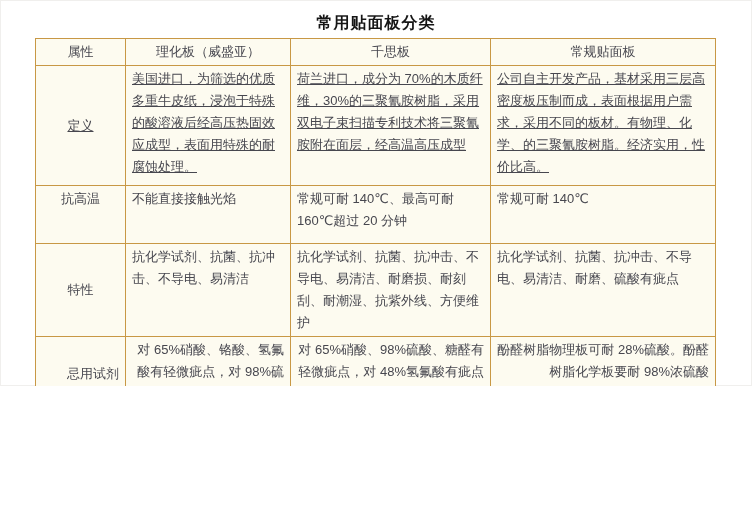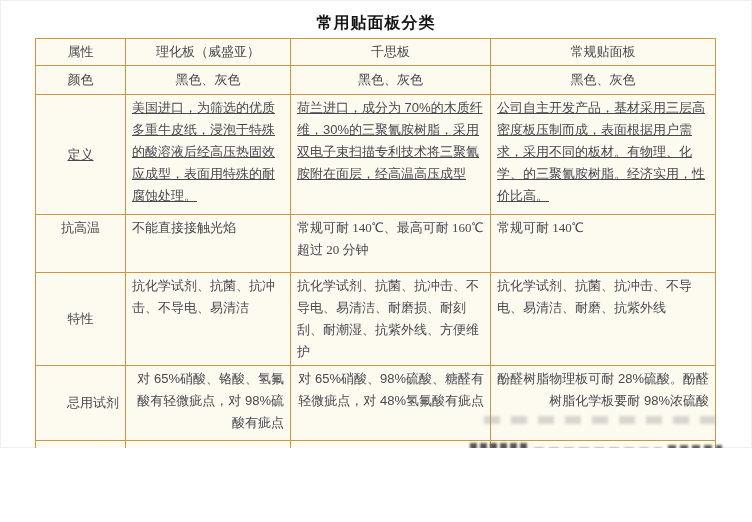--- a/index.html
+++ b/index.html
@@ -1,18 +1,18 @@
 <!DOCTYPE html>
 <html><head>
 <meta charset="utf-8">
 <style>
   html,body{margin:0;padding:0;background:#fff;}
   .page{
     position:relative;
-    width:752px;height:448px;
+    width:752px;height:386px;
     background:#fff;
     overflow:hidden;
     font-family:"Liberation Sans","DejaVu Sans",sans-serif;
     box-shadow:inset 0 0 0 1px #f0efed;
   }
   .title{
     position:absolute;
     top:13px;left:0;width:100%;
     text-align:center;
     font-size:16px;
@@ -34,21 +34,21 @@
     color:#47474f;
     padding:2px 6px;
     line-height:22px;
     overflow:hidden;
   }
   
   tr.r-head td{height:22px;}
   tr.r-color td{height:24px;}
   tr.r-def td{height:115px;text-decoration:underline;}
   tr.r-thick td{height:26px;}
-  tr.r-heat td{height:53px;font-family:Liberation Serif, serif;}
+  tr.r-heat td{height:53px;}
   tr.r-feat td{height:62px;}
   tr.r-reag td{height:70px;text-align:right;}
   tr.r-time td{height:24px;}
   
   td.lbl{text-align:center;vertical-align:middle;}
   td.cen{text-align:center;vertical-align:middle;}
   td.lft{text-align:left;vertical-align:top;}
   tr.r-head td{text-align:center;vertical-align:middle;font-weight:normal;}
   
   .smear{
@@ -87,43 +87,37 @@
       <col style="width:200px">
       <col style="width:225px">
     </colgroup>
     <tbody>
       <tr class="r-head">
         <td>属性</td>
         <td>理化板（威盛亚）</td>
         <td>千思板</td>
         <td>常规贴面板</td>
       </tr>
-      <tr class="r-color">
-        <td class="lbl">颜色</td>
-        <td class="cen">黑色、灰色</td>
-        <td class="cen">黑色、灰色</td>
-        <td class="cen">黑色、灰色</td>
-      </tr>
       <tr class="r-def">
         <td class="lbl">定义</td>
         <td class="lft">美国进口，为筛选的优质多重牛皮纸，浸泡于特殊的酸溶液后经高压热固效应成型，表面用特殊的耐腐蚀处理。</td>
         <td class="lft">荷兰进口，成分为 70%的木质纤维，30%的三聚氰胺树脂，采用双电子束扫描专利技术将三聚氰胺附在面层，经高温高压成型</td>
         <td class="lft">公司自主开发产品，基材采用三层高密度板压制而成，表面根据用户需求，采用不同的板材。有物理、化学、的三聚氰胺树脂。经济实用，性价比高。</td>
       </tr>
       <tr class="r-heat">
         <td class="lbl" style="vertical-align:top;">抗高温</td>
         <td class="lft">不能直接接触光焰</td>
         <td class="lft">常规可耐 140℃、最高可耐 160℃超过 20 分钟</td>
         <td class="lft">常规可耐 140℃</td>
       </tr>
       <tr class="r-feat">
         <td class="lbl">特性</td>
         <td class="lft">抗化学试剂、抗菌、抗冲击、不导电、易清洁</td>
         <td class="lft">抗化学试剂、抗菌、抗冲击、不导电、易清洁、耐磨损、耐刻刮、耐潮湿、抗紫外线、方便维护</td>
-        <td class="lft">抗化学试剂、抗菌、抗冲击、不导电、易清洁、耐磨、抗紫外线</td>
+        <td class="lft">抗化学试剂、抗菌、抗冲击、不导电、易清洁、耐磨、硫酸有疵点</td>
       </tr>
       <tr class="r-reag">
         <td class="lbl">忌用试剂</td>
         <td class="lft">对 65%硝酸、铬酸、氢氟酸有轻微疵点，对 98%硫酸有疵点</td>
         <td class="lft">对 65%硝酸、98%硫酸、糖醛有轻微疵点，对 48%氢氟酸有疵点</td>
         <td class="lft">酚醛树脂物理板可耐 28%硫酸。酚醛树脂化学板要耐 98%浓硫酸</td>
       </tr>
       <tr class="r-time">
         <td class="lbl">忌用试剂</td>
         <td class="cen">16 小时</td>

